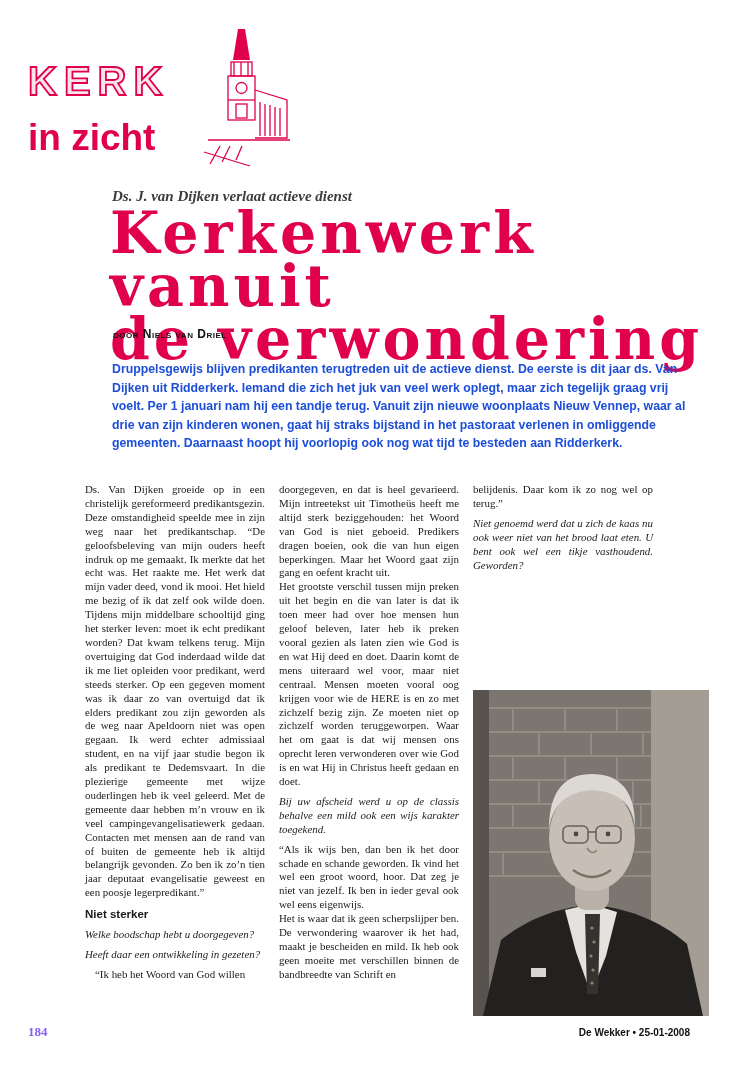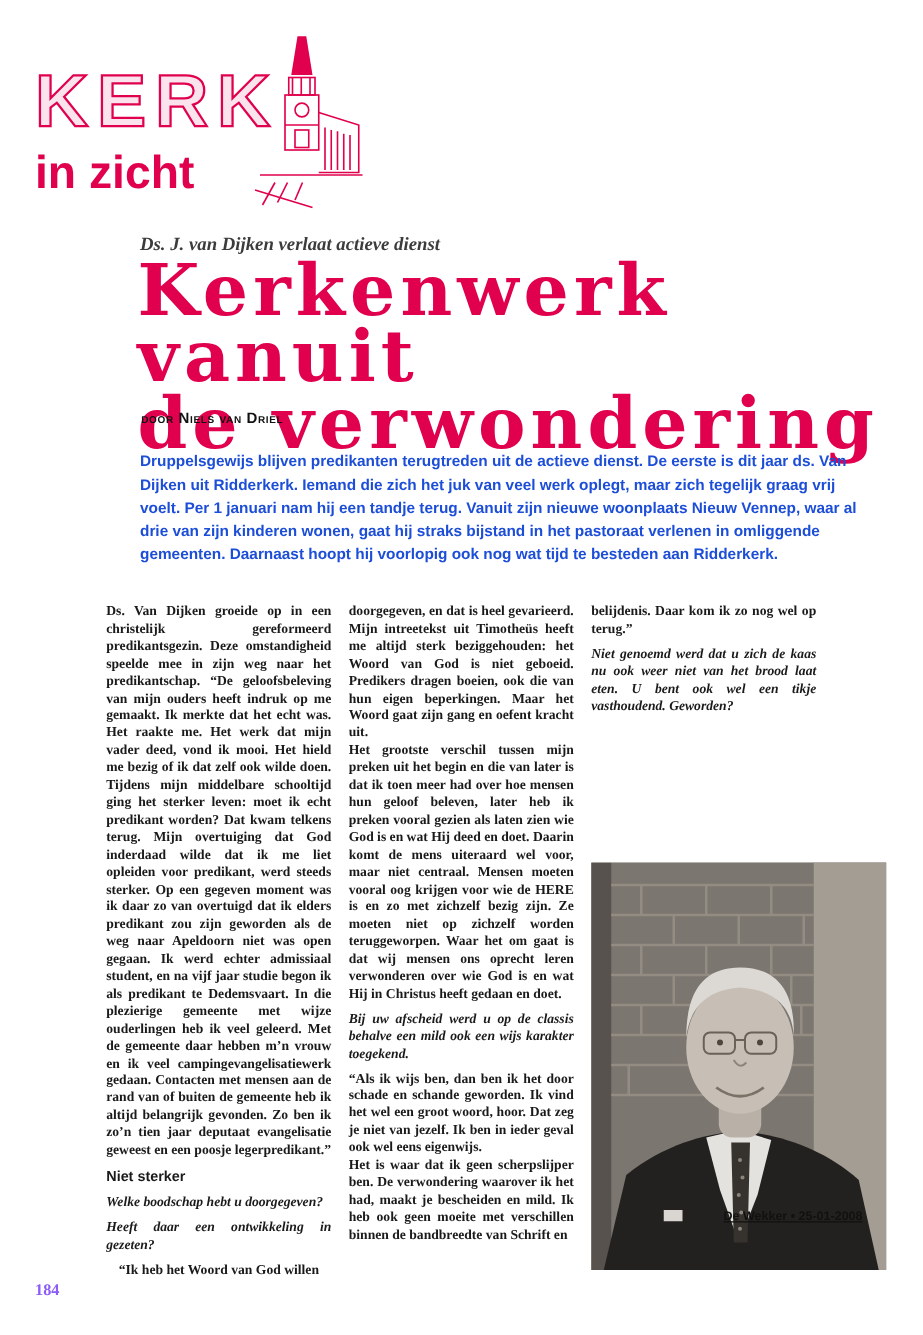--- a/index.html
+++ b/index.html
@@ -6,21 +6,21 @@
   html,body { background:#ffffff; }
   .page {
     position:relative; width:738px; height:1068px; background:#ffffff;
     font-family:"Liberation Serif", serif; color:#1a1a1a; overflow:hidden;
     margin:0 auto;
   }
   
   .masthead { position:absolute; left:28px; top:58px; }
   .kerk {
     font-family:"Liberation Sans", sans-serif; font-weight:800;
-    font-size:59px; line-height:46px; letter-spacing:7px;
+    font-size:40px; line-height:46px; letter-spacing:7px;
     color:#fbe3ed; -webkit-text-stroke:1.8px #e0004d;
   }
   .inzicht {
     font-family:"Liberation Sans", sans-serif; font-weight:800;
     font-size:37px; line-height:40px; color:#e0004d; margin-top:14px;
   }
   .church { position:absolute; left:190px; top:28px; width:105px; height:140px; }
   
   .kicker {
     position:absolute; left:112px; top:188px; width:560px;
@@ -42,21 +42,21 @@
     font-size:12.3px; line-height:18.6px; color:#1d4ed8; text-align:left;
   }
   
   .columns {
     position:absolute; left:85px; top:483px; width:570px;
     display:flex; gap:14px;
   }
   .col { width:180px; }
   .col p {
     font-size:10.9px; line-height:13.9px; text-align:justify;
-    hyphens:auto;font-weight:bold; -webkit-hyphens:auto;
+    hyphens:auto; -webkit-hyphens:auto;
   }
   .col p.q { font-style:italic; margin:6px 0; }
   .col p.q + p.q { margin-top:0; }
   .col p.indent { text-indent:10px; }
   .col .subhead {
     font-family:"Liberation Sans", sans-serif; font-weight:bold;
     font-size:11.5px; margin:8px 0 2px 0;
   }
   .col p + p.body-p { margin-top:0; }
   .col p.gap-top { margin-top:6px; }
@@ -65,23 +65,23 @@
     position:absolute; left:473px; top:690px; width:236px; height:326px;
     background:#7b766f; overflow:hidden;
   }
   .photo svg { display:block; width:100%; height:100%; }
   
   .footer-num {
     position:absolute; left:28px; top:1024px;
     font-weight:bold; font-size:13px; color:#8b5cf6;
   }
   .footer-pub {
-    position:absolute; right:48px; top:968px;
-    font-family:"Liberation Sans", sans-serif; font-weight:bold;
-    font-size:10px; color:#111;text-decoration:underline;
+    position:absolute; right:48px; top:1027px;
+    font-family:"Liberation Sans", sans-serif; font-weight:bold;
+    font-size:10px; color:#111;
   }
 </style>
 </head>
 <body>
 
 <div class="page">
 
   <div class="masthead">
     <div class="kerk">KERK</div>
     <div class="inzicht">in zicht</div>

